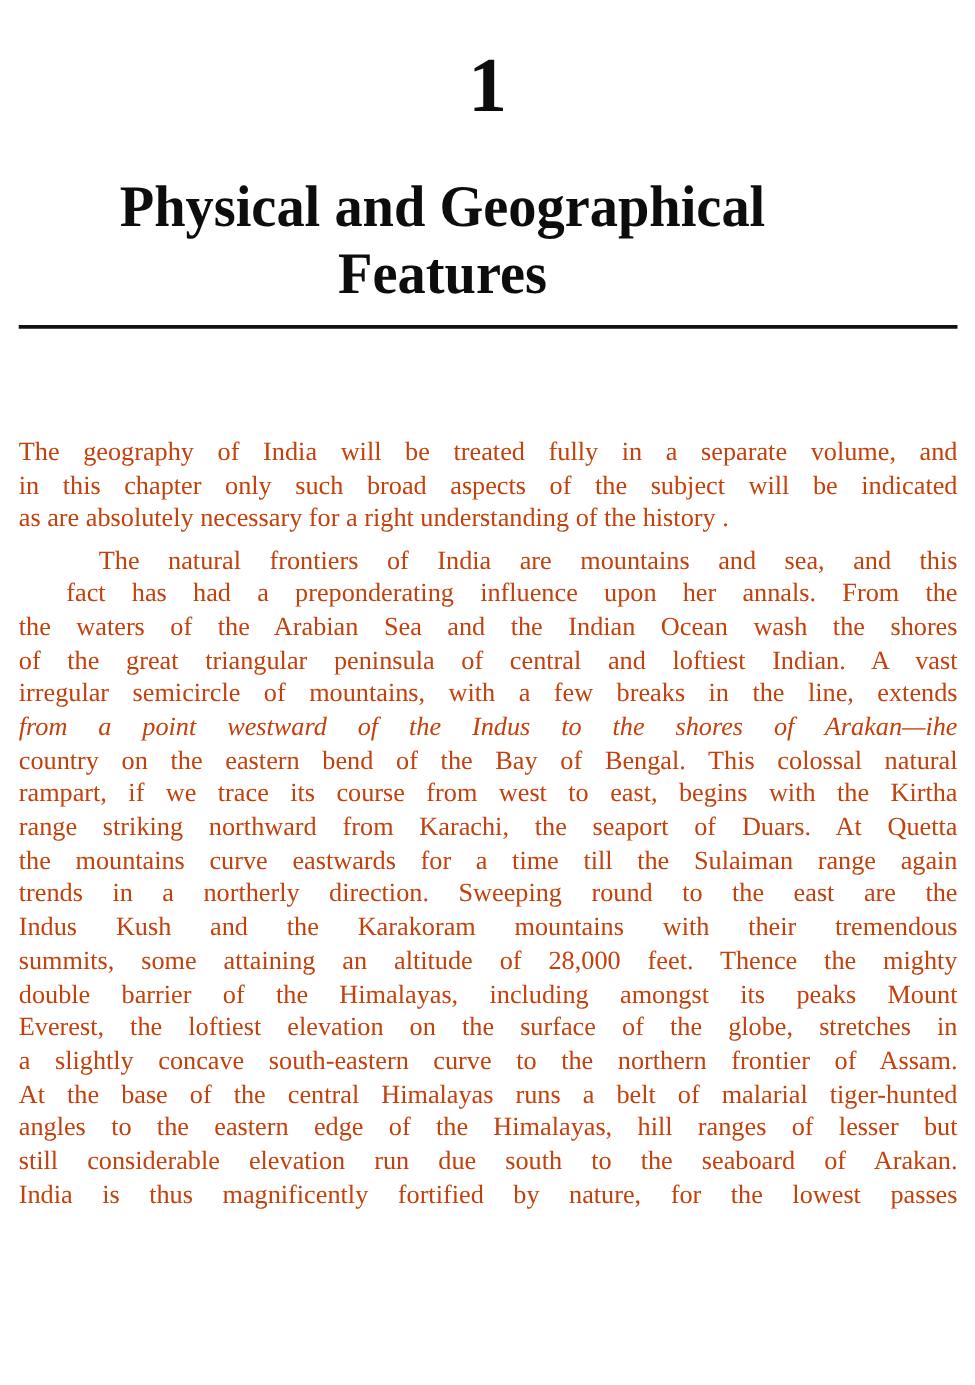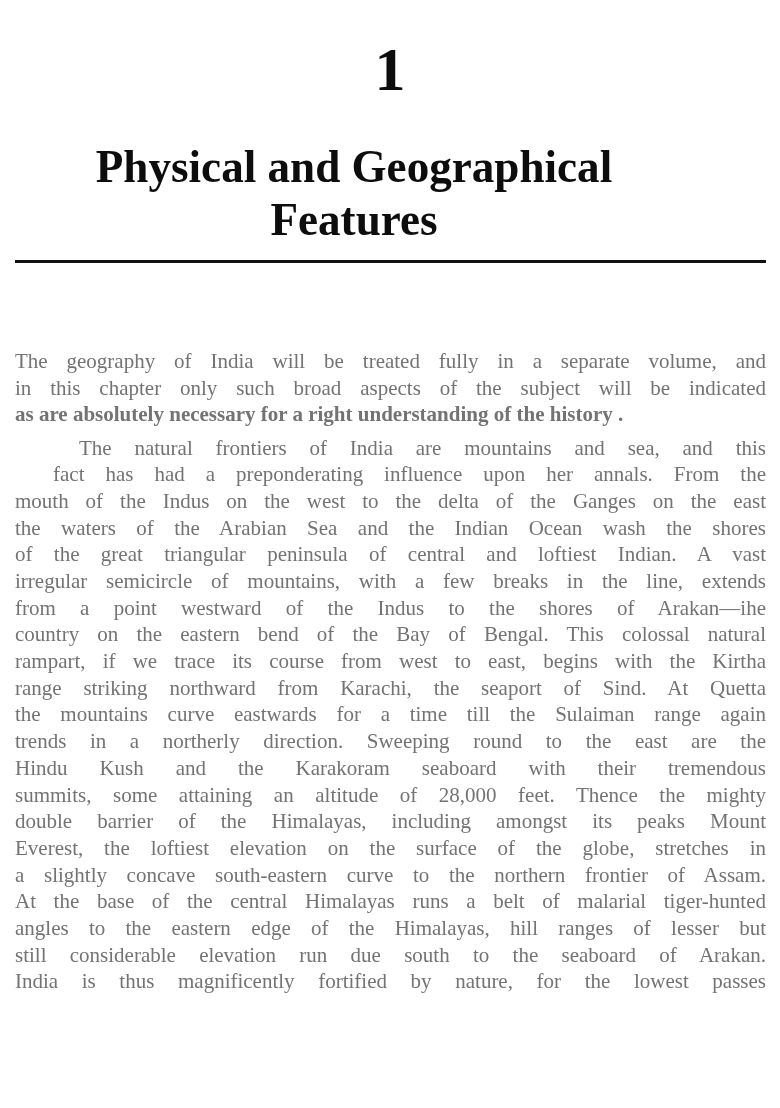--- a/index.html
+++ b/index.html
@@ -50,21 +50,21 @@
     top: 260px;
     height: 3px;
     background: #111111;
   }
   .body-text {
     position: absolute;
     left: 15px;
     width: 751px;
     top: 348px;
     font-size: 21px;
-    color: #737373;
+    color: #c2410c;
   }
   .para {
     margin: 0;
   }
   .para + .para {
     margin-top: 6.5px;
   }
   .line {
     display: block;
     height: 26.7px;
@@ -90,36 +90,35 @@
   <span class="tline">Physical and Geographical</span>
   <span class="tline">Features</span>
 </h1>
 
 <div class="title-rule"></div>
 
 <div class="body-text">
   <div class="para">
     <span class="line" style="white-space: normal;">The geography of India will be treated fully in a separate volume, and</span>
     <span class="line" style="white-space: normal;">in this chapter only such broad aspects of the subject will be indicated</span>
-    <span class="line last-short" style="white-space: normal; font-weight: bold;">as are absolutely necessary for a right understanding of the history .</span>
+    <span class="line last-short" style="white-space: normal;">as are absolutely necessary for a right understanding of the history .</span>
   </div>
   <div class="para">
     <span class="line indent" style="white-space: normal;">The natural frontiers of India are mountains and sea, and this</span>
     <span class="line" style="white-space: normal; margin-left: 38px;">fact has had a preponderating influence upon her annals. From the</span>
-    <span class="line" style="white-space: normal;">mouth of the Indus on the west to the delta of the Ganges on the east</span>
     <span class="line" style="white-space: normal;">the waters of the Arabian Sea and the Indian Ocean wash the shores</span>
     <span class="line" style="white-space: normal;">of the great triangular peninsula of central and loftiest Indian. A vast</span>
     <span class="line" style="white-space: normal;">irregular semicircle of mountains, with a few breaks in the line, extends</span>
-    <span class="line" style="white-space: normal;">from a point westward of the Indus to the shores of Arakan—ihe</span>
+    <span class="line" style="white-space: normal; font-style: italic;">from a point westward of the Indus to the shores of Arakan—ihe</span>
     <span class="line" style="white-space: normal;">country on the eastern bend of the Bay of Bengal. This colossal natural</span>
     <span class="line" style="white-space: normal;">rampart, if we trace its course from west to east, begins with the Kirtha</span>
-    <span class="line" style="white-space: normal;">range striking northward from Karachi, the seaport of Sind. At Quetta</span>
+    <span class="line" style="white-space: normal;">range striking northward from Karachi, the seaport of Duars. At Quetta</span>
     <span class="line" style="white-space: normal;">the mountains curve eastwards for a time till the Sulaiman range again</span>
     <span class="line" style="white-space: normal;">trends in a northerly direction. Sweeping round to the east are the</span>
-    <span class="line" style="white-space: normal;">Hindu Kush and the Karakoram seaboard with their tremendous</span>
+    <span class="line" style="white-space: normal;">Indus Kush and the Karakoram mountains with their tremendous</span>
     <span class="line" style="white-space: normal;">summits, some attaining an altitude of 28,000 feet. Thence the mighty</span>
     <span class="line" style="white-space: normal;">double barrier of the Himalayas, including amongst its peaks Mount</span>
     <span class="line" style="white-space: normal;">Everest, the loftiest elevation on the surface of the globe, stretches in</span>
     <span class="line" style="white-space: normal;">a slightly concave south-eastern curve to the northern frontier of Assam.</span>
     <span class="line" style="white-space: normal;">At the base of the central Himalayas runs a belt of malarial tiger-hunted</span>
     <span class="line" style="white-space: normal;">angles to the eastern edge of the Himalayas, hill ranges of lesser but</span>
     <span class="line" style="white-space: normal;">still considerable elevation run due south to the seaboard of Arakan.</span>
     <span class="line" style="white-space: normal;">India is thus magnificently fortified by nature, for the lowest passes</span>
   </div>
 </div>

